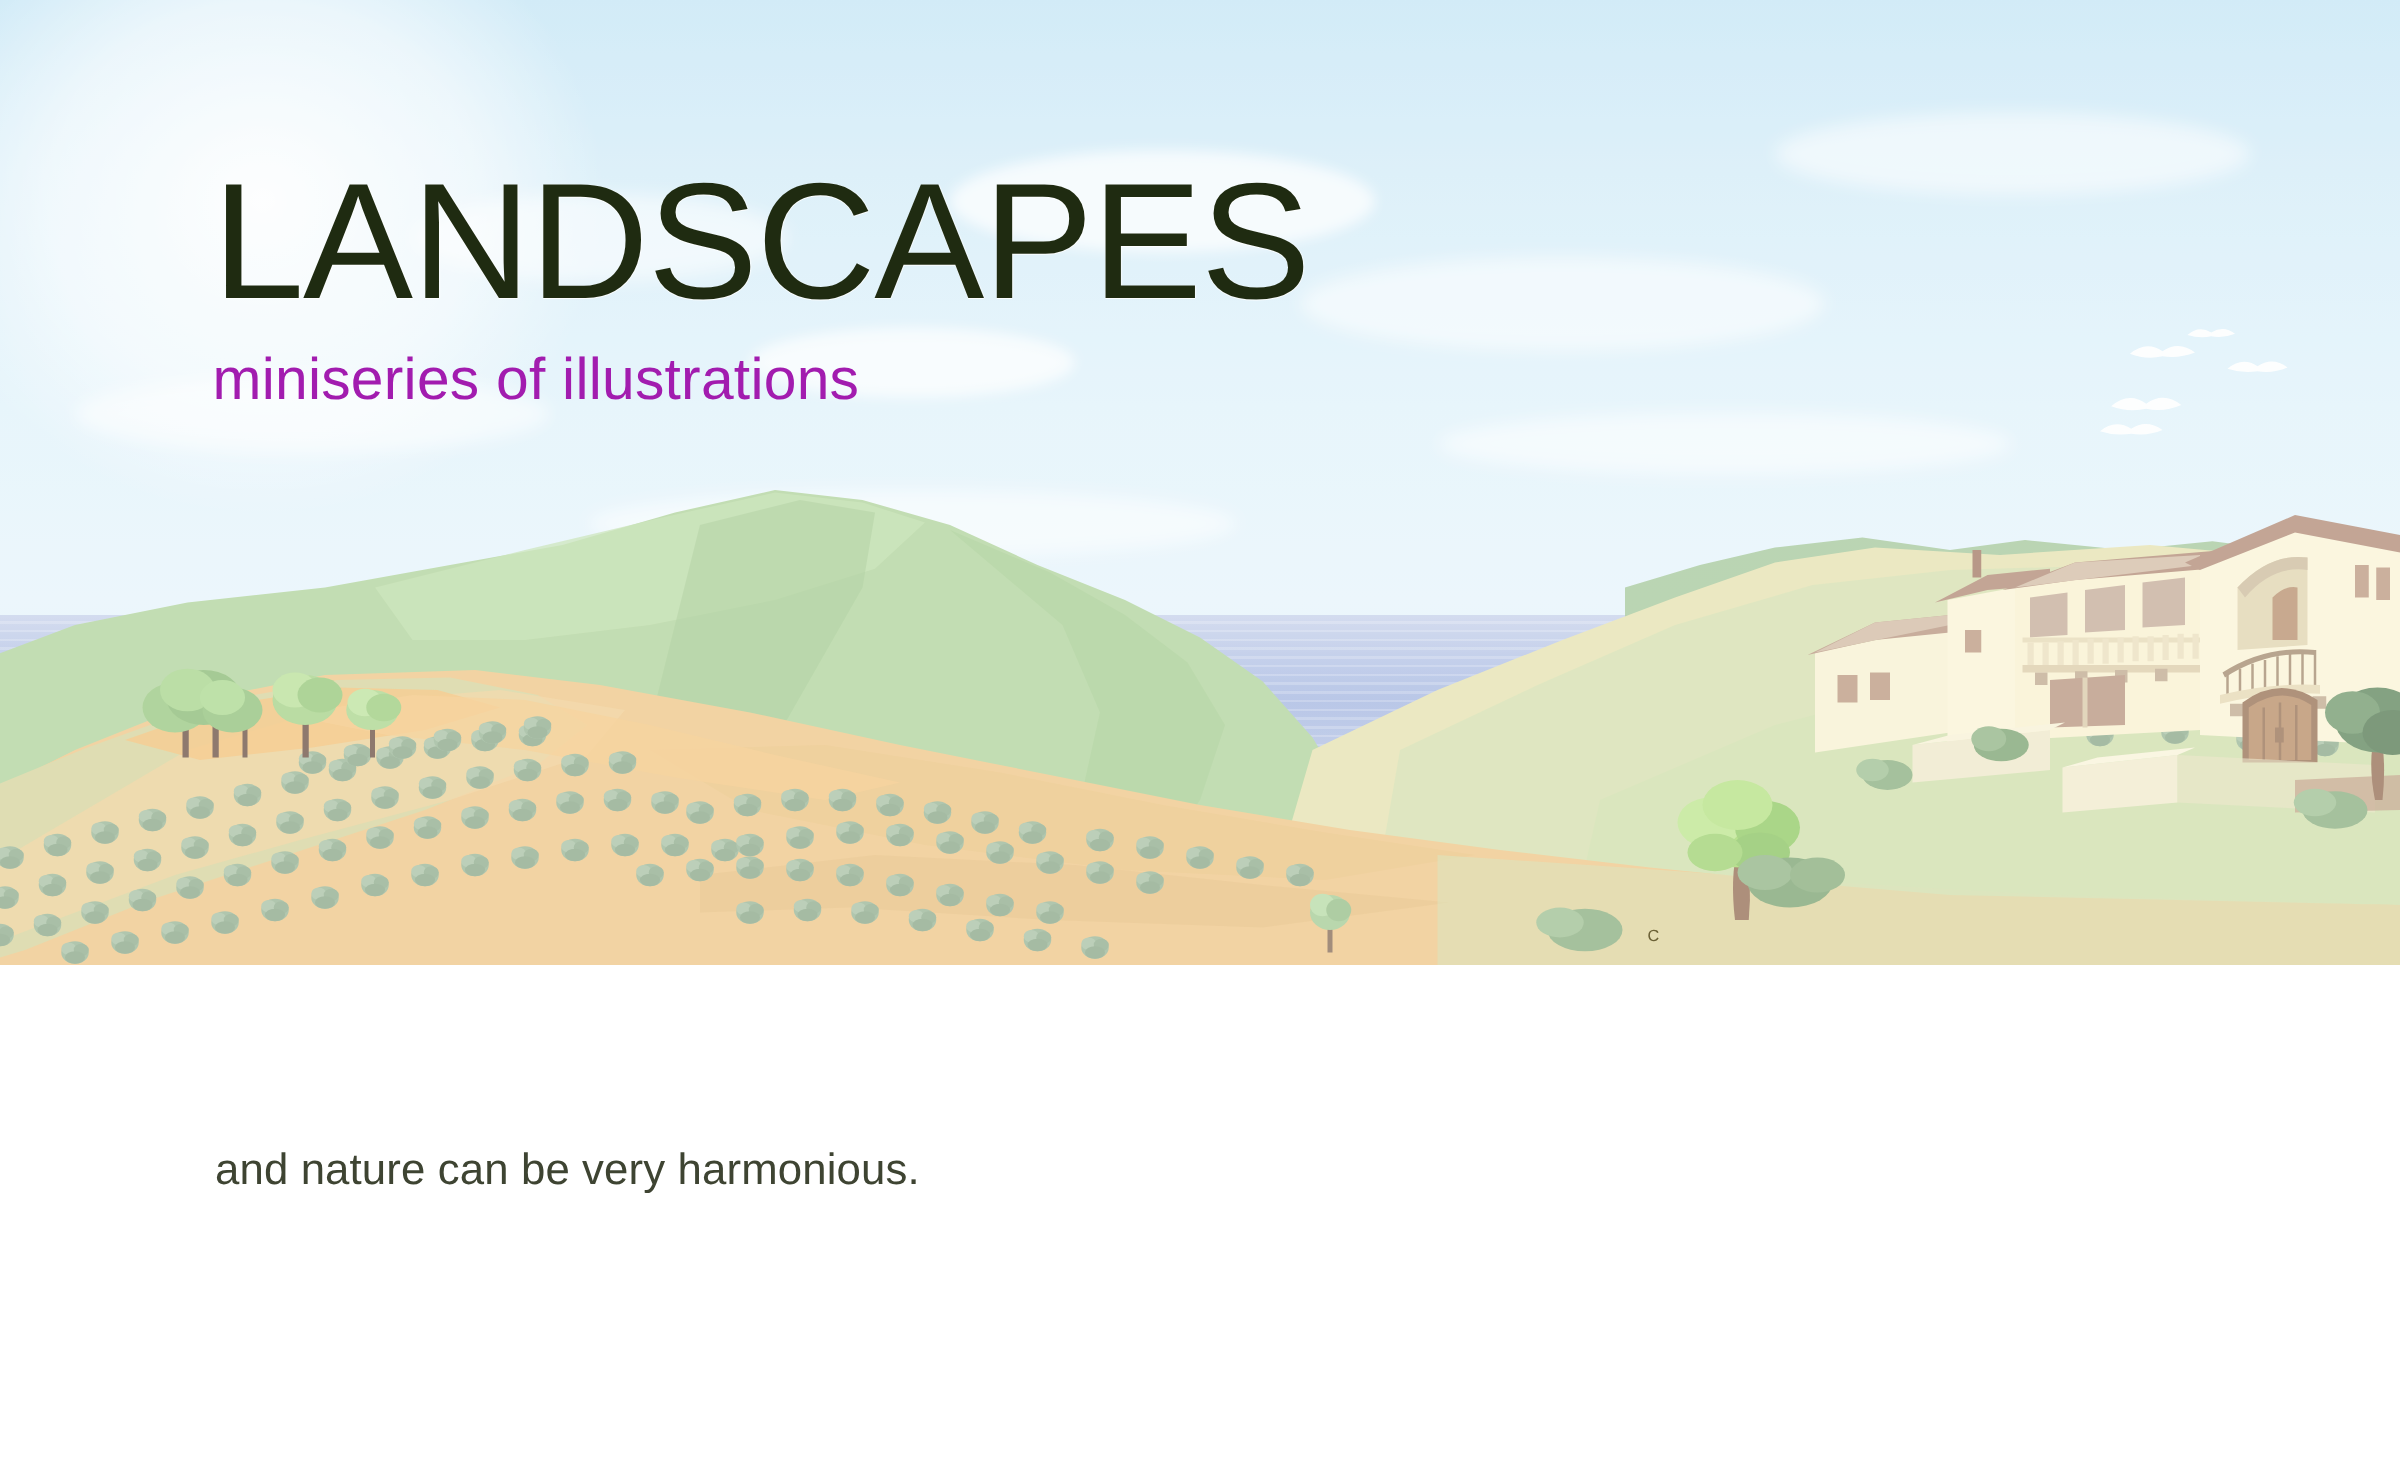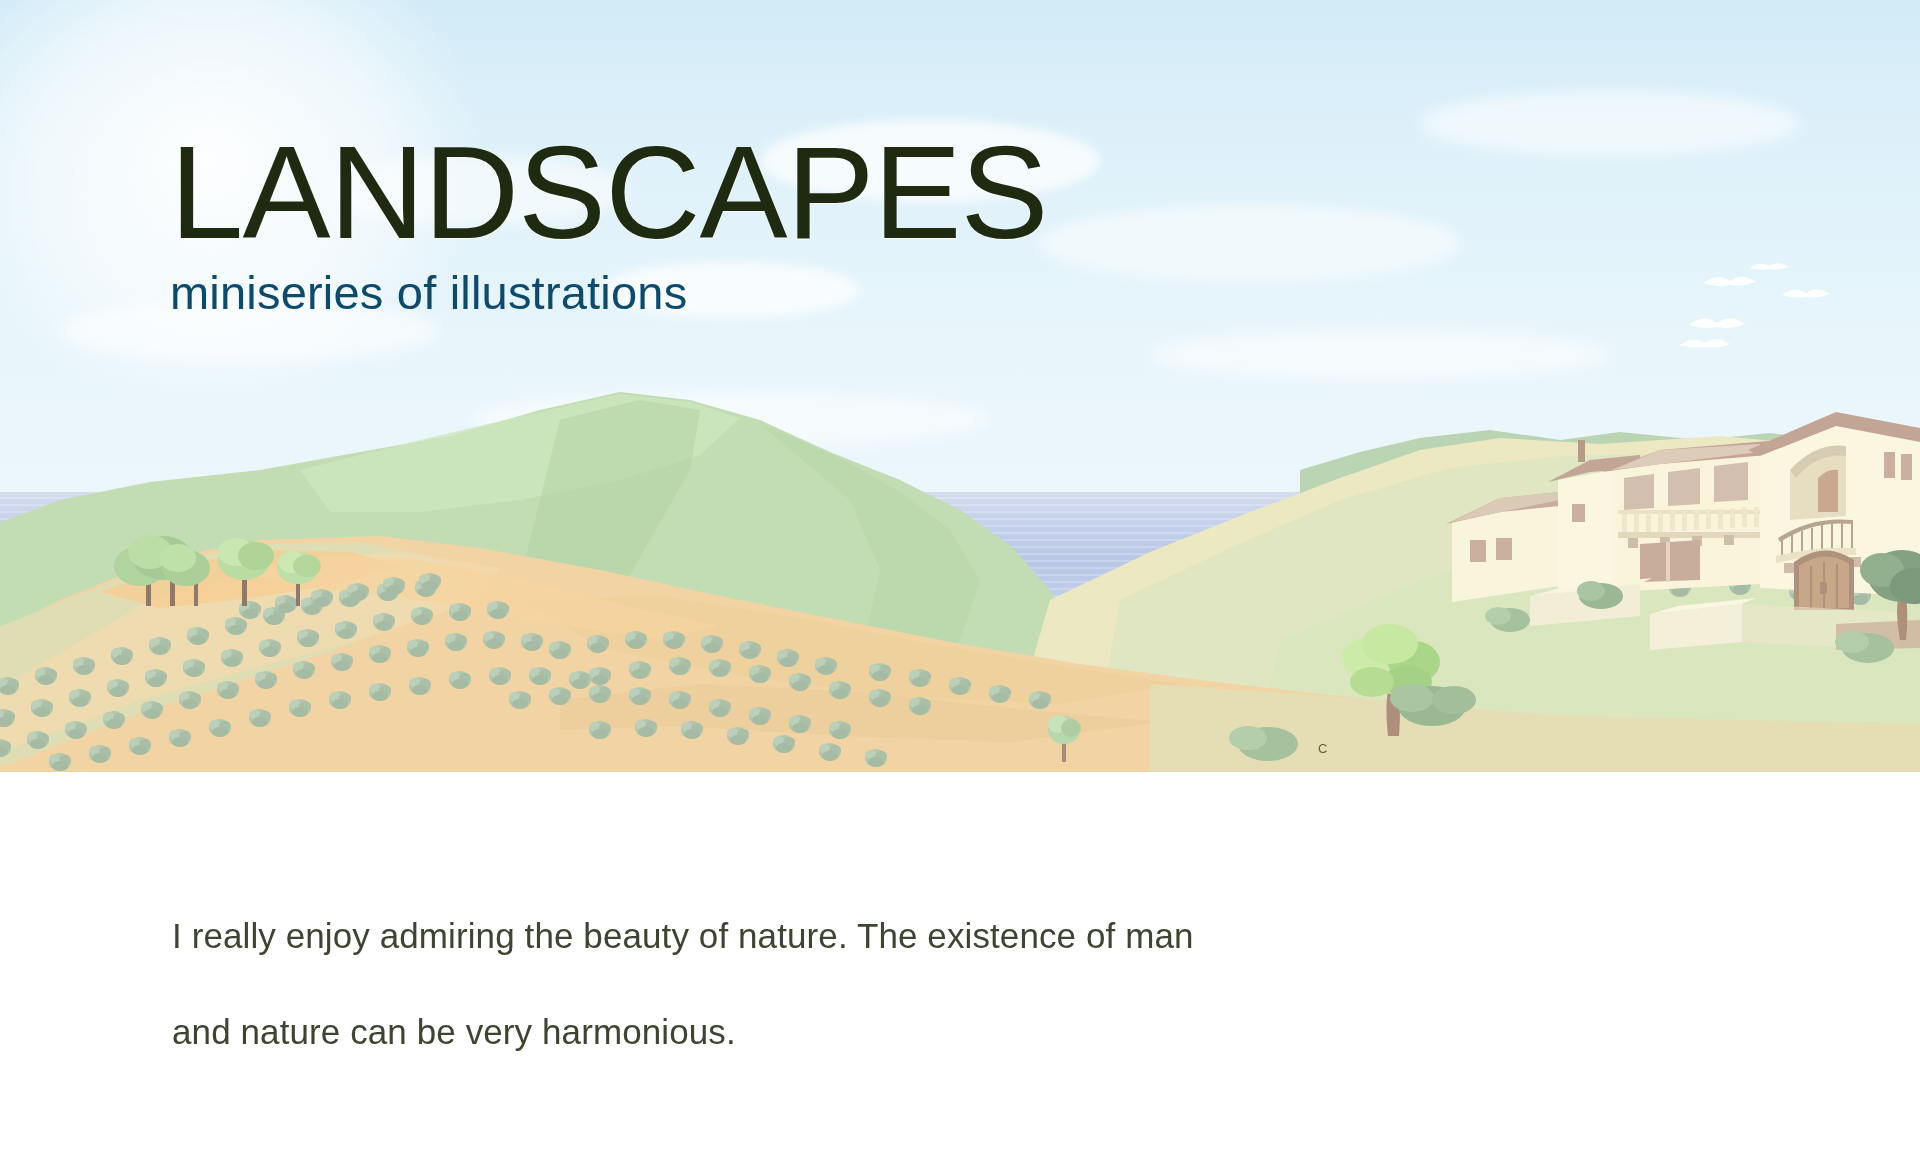--- a/index.html
+++ b/index.html
@@ -55,22 +55,22 @@
   }
 
   
   #titleblock { position:absolute; left:170px; top:128px; z-index:30; }
   #main-title {
     font-size:132px; font-weight:normal; line-height:.98;
     letter-spacing:-1px; color:#1f2b11;
     text-shadow:0 1px 0 rgba(255,255,255,.85), 1px 0 0 rgba(255,255,255,.5);
   }
   #subtitle {
-    margin-top:8px; font-size:47px; font-weight:normal;
-    color:#0c4a6e; letter-spacing:.2px;
+    margin-top:18px; font-size:47px; font-weight:normal;
+    color:#a21caf; letter-spacing:.2px;
   }
 
   
   #watermark {
     position:absolute; left:1318px; top:742px; z-index:25;
     font-size:13px; line-height:14px; color:#6b6136;
     font-family:"Liberation Sans", sans-serif;
     overflow:hidden; height:28px; width:28px;
   }
 
@@ -469,18 +469,17 @@
   </div>
 
   <div id="titleblock">
     <div id="main-title">LANDSCAPES</div>
     <div id="subtitle">miniseries of illustrations</div>
   </div>
 
   <div id="watermark">C</div>
 
   <div id="bodycopy">
-    <span class="bodyline">I really enjoy admiring the beauty of nature. The existence of man</span>
     <span class="bodyline">and nature can be very harmonious.</span>
     
   </div>
 
 </div>
 
 </body></html>

